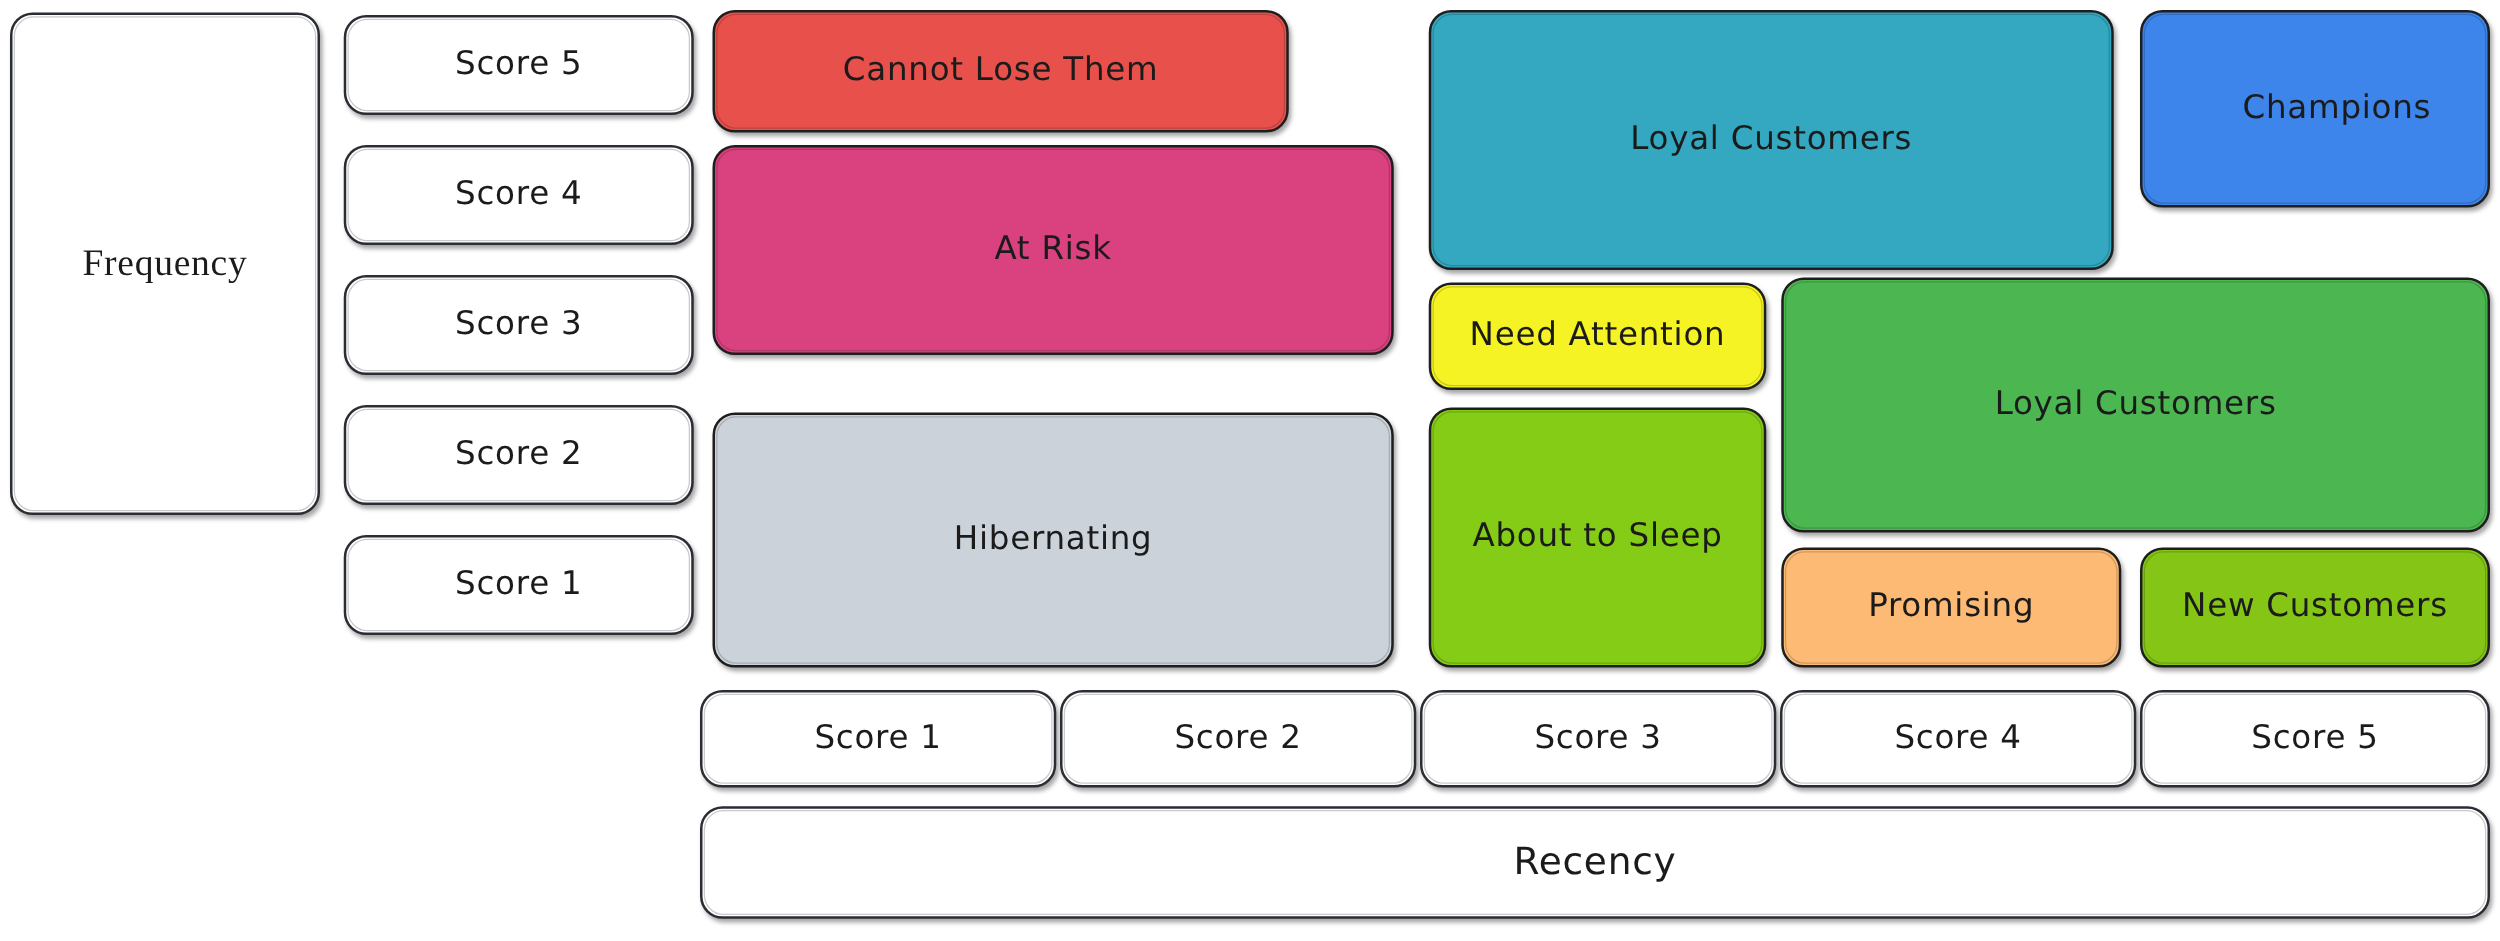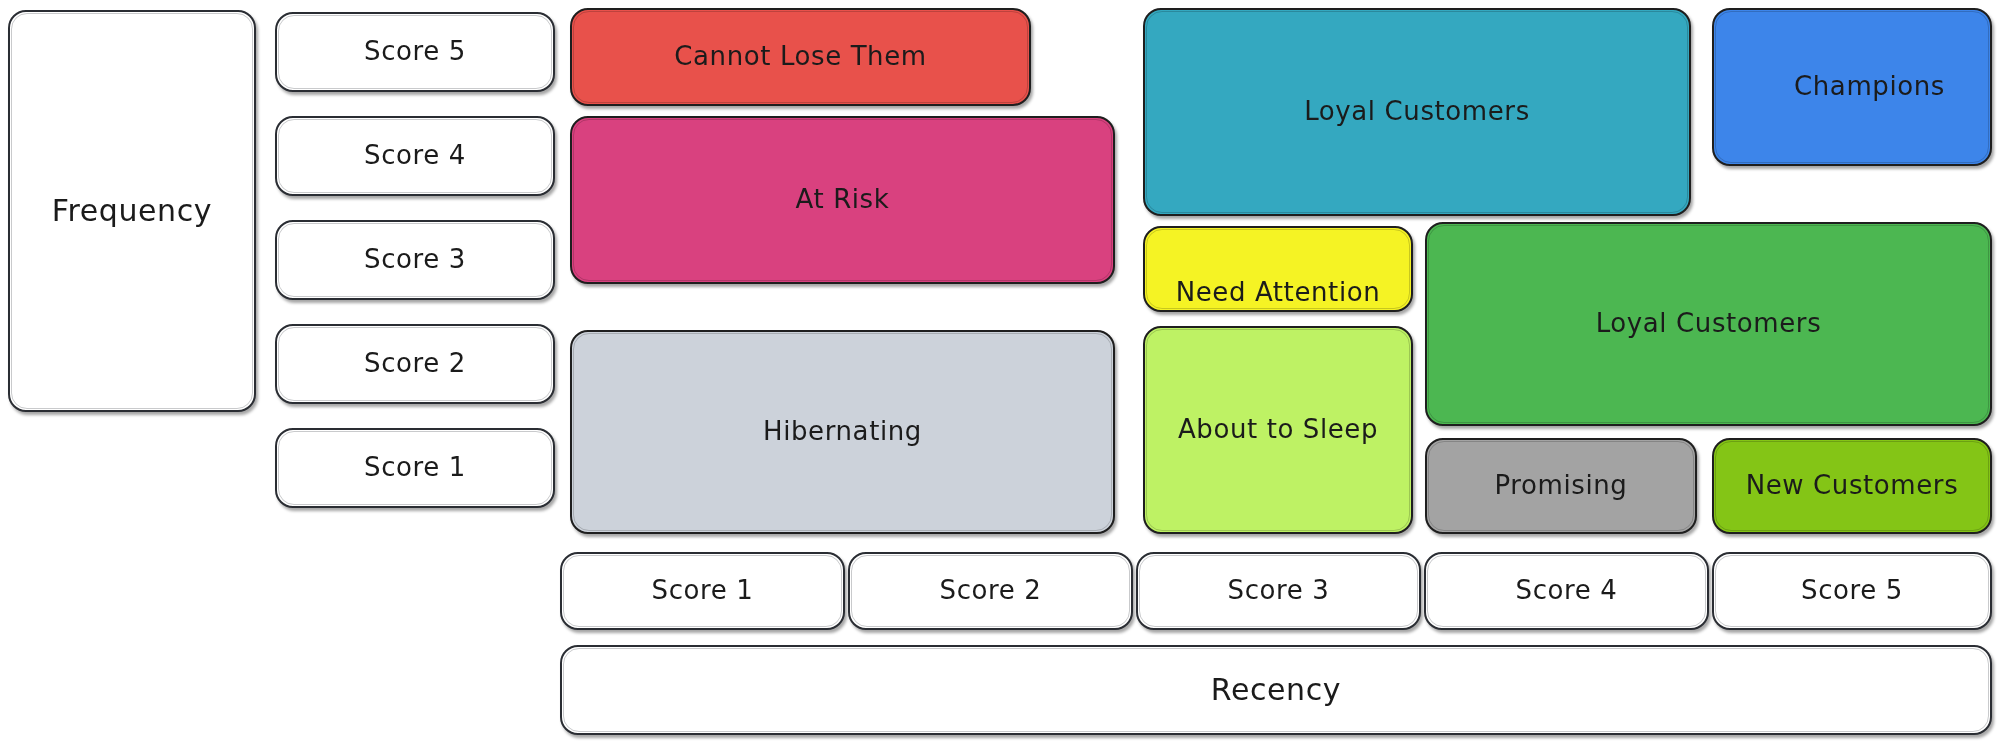--- a/index.html
+++ b/index.html
@@ -70,21 +70,21 @@
   }
   .box.filled::after {
     border-color: rgba(0,0,0,0.18);
   }
 </style>
 </head>
 <body>
 
 <div id="canvas">
 
-  <div class="box plain" style="left:8px; top:10px; width:248px; height:402px; font-size:30px;">
+  <div class="box plain" style="left:8px; top:10px; width:248px; height:402px; font-size:30px;font-family:Liberation Serif, serif;">
     <span class="label">Frequency</span>
   </div>
 
   <div class="box plain" style="left:275px; top:12px; width:280px; height:80px;">
     <span class="label">Score 5</span>
   </div>
   <div class="box plain" style="left:275px; top:116px; width:280px; height:80px;">
     <span class="label">Score 4</span>
   </div>
   <div class="box plain" style="left:275px; top:220px; width:280px; height:80px;">
@@ -106,37 +106,37 @@
   </div>
 
   <div class="box filled" style="left:570px; top:330px; width:545px; height:204px; background:#ccd2da;text-align:center;">
     <span class="label">Hibernating</span>
   </div>
 
   <div class="box filled" style="left:1143px; top:8px; width:548px; height:208px; background:#34a8c0;">
     <span class="label">Loyal Customers</span>
   </div>
 
-  <div class="box filled" style="left:1143px; top:226px; width:270px; height:86px; background:#f5f324;align-items:flex-end;">
+  <div class="box filled" style="left:1143px; top:226px; width:270px; height:86px; background:#f5f324;">
     <span class="label">Need Attention</span>
   </div>
 
-  <div class="box filled" style="left:1143px; top:326px; width:270px; height:208px; background:#bef264;">
+  <div class="box filled" style="left:1143px; top:326px; width:270px; height:208px; background:#84cc16;">
     <span class="label">About to Sleep</span>
   </div>
 
   <div class="box filled" style="left:1712px; top:8px; width:280px; height:158px; background:#3d85ea;padding-left:45px;">
     <span class="label">Champions</span>
   </div>
 
   <div class="box filled" style="left:1425px; top:222px; width:567px; height:204px; background:#4cb751;">
     <span class="label">Loyal Customers</span>
   </div>
 
-  <div class="box filled" style="left:1425px; top:438px; width:272px; height:96px; background:#a3a3a3;">
+  <div class="box filled" style="left:1425px; top:438px; width:272px; height:96px; background:#fdba74;">
     <span class="label">Promising</span>
   </div>
 
   <div class="box filled" style="left:1712px; top:438px; width:280px; height:96px; background:#84c516;">
     <span class="label">New Customers</span>
   </div>
 
   <div class="box plain" style="left:560px; top:552px; width:285px; height:78px;">
     <span class="label">Score 1</span>
   </div>

